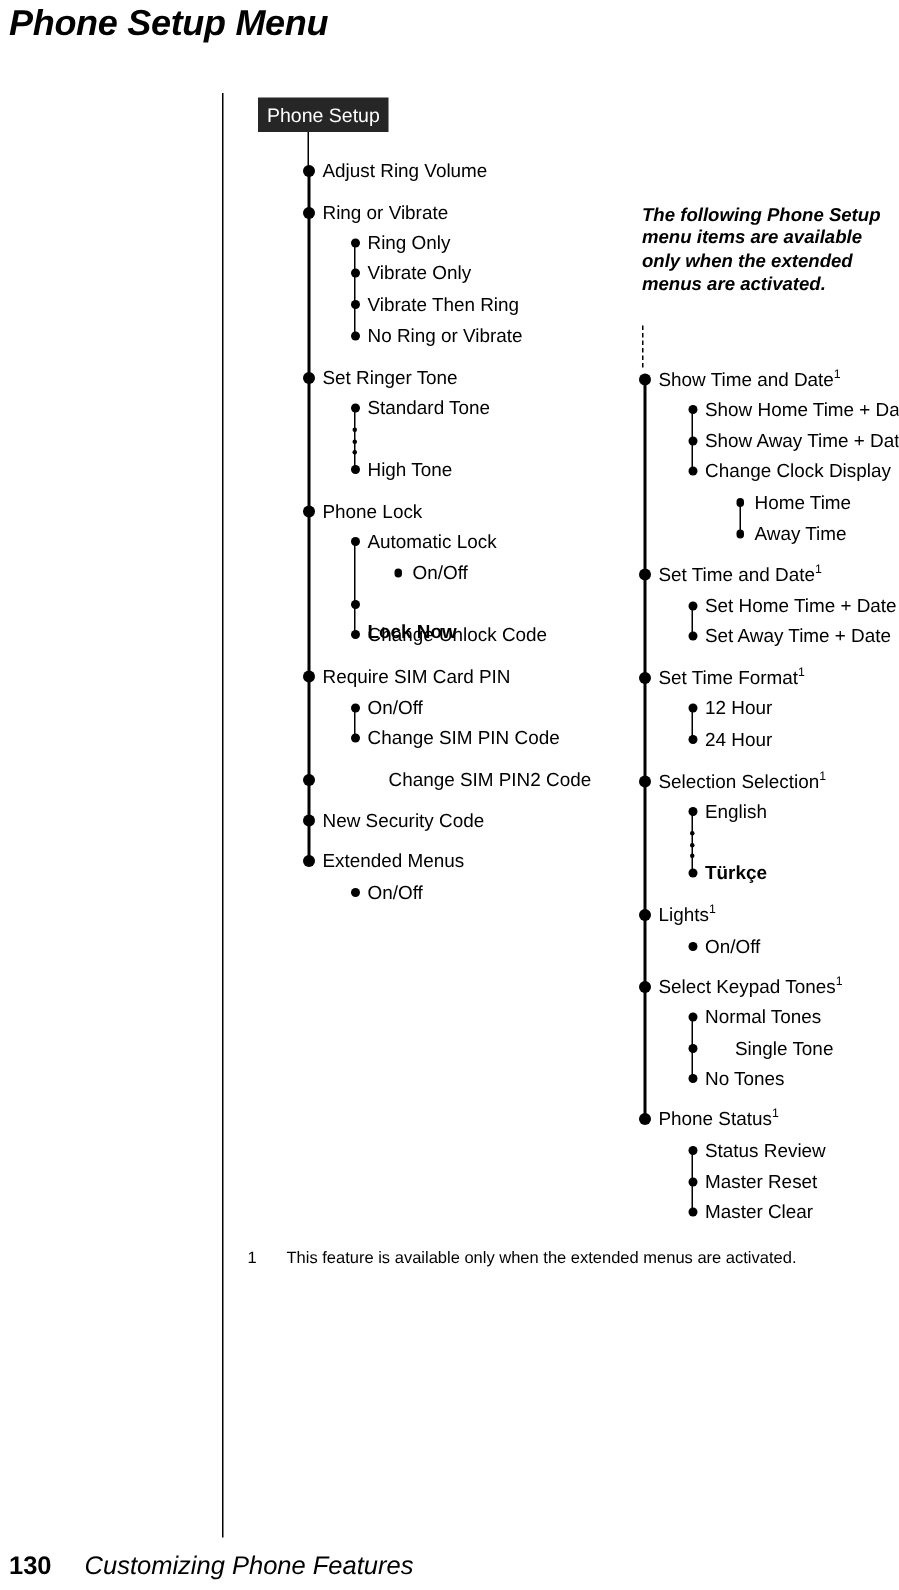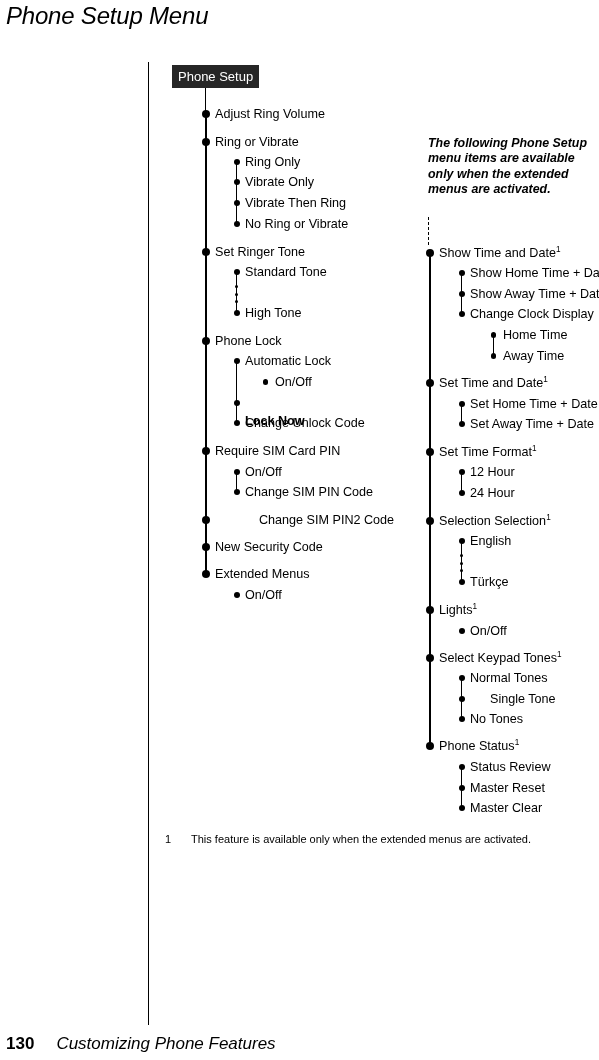--- a/index.html
+++ b/index.html
@@ -16,21 +16,21 @@
     color: #000000;
     -webkit-font-smoothing: antialiased;
   }
 
   
   .page-title {
     position: absolute;
     left: 6px;
     top: 2px;
     font-size: 24px;
-    font-weight: normal;
+    font-weight: bold;
     font-style: italic;
     letter-spacing: -0.2px;
     white-space: nowrap;
   }
 
   
   .margin-rule {
     position: absolute;
     left: 148px;
     top: 62px;
@@ -257,21 +257,21 @@
     <div class="node" style="left: 439px; top: 445.6px;"><span>Set Time Format</span><sup>1</sup></div>
     <div class="bullet lvl2" style="left: 458.6px; top: 468.9px;"></div>
     <div class="node" style="left: 470px; top: 465.6px;"><span>12 Hour</span></div>
     <div class="bullet lvl2" style="left: 458.6px; top: 489.9px;"></div>
     <div class="node" style="left: 470px; top: 486.6px;"><span>24 Hour</span></div>
     <div class="bullet lvl1" style="left: 425.7px; top: 517px;"></div>
     <div class="node" style="left: 439px; top: 514.6px;"><span>Selection Selection</span><sup>1</sup></div>
     <div class="bullet lvl2" style="left: 458.6px; top: 537.9px;"></div>
     <div class="node" style="left: 470px; top: 534.6px;"><span>English</span></div>
     <div class="bullet lvl2" style="left: 458.6px; top: 578.9px;"></div>
-    <div class="node" style="left: 470px; top: 575.6px;"><span>Türkçe</span></div>
+    <div class="node" style="left: 470px; top: 575.6px; font-weight: bold;"><span>Türkçe</span></div>
     <div class="bullet lvl1" style="left: 425.7px; top: 606px;"></div>
     <div class="node" style="left: 439px; top: 603.6px;"><span>Lights</span><sup>1</sup></div>
     <div class="bullet lvl2" style="left: 458.6px; top: 627.9px;"></div>
     <div class="node" style="left: 470px; top: 624.6px;"><span>On/Off</span></div>
     <div class="bullet lvl1" style="left: 425.7px; top: 654px;"></div>
     <div class="node" style="left: 439px; top: 651.6px;"><span>Select Keypad Tones</span><sup>1</sup></div>
     <div class="bullet lvl2" style="left: 458.6px; top: 674.9px;"></div>
     <div class="node" style="left: 470px; top: 671.6px;"><span>Normal Tones</span></div>
     <div class="bullet lvl2" style="left: 458.6px; top: 695.9px;"></div>
     <div class="node" style="left: 490px; top: 692.6px;"><span>Single Tone</span></div>

